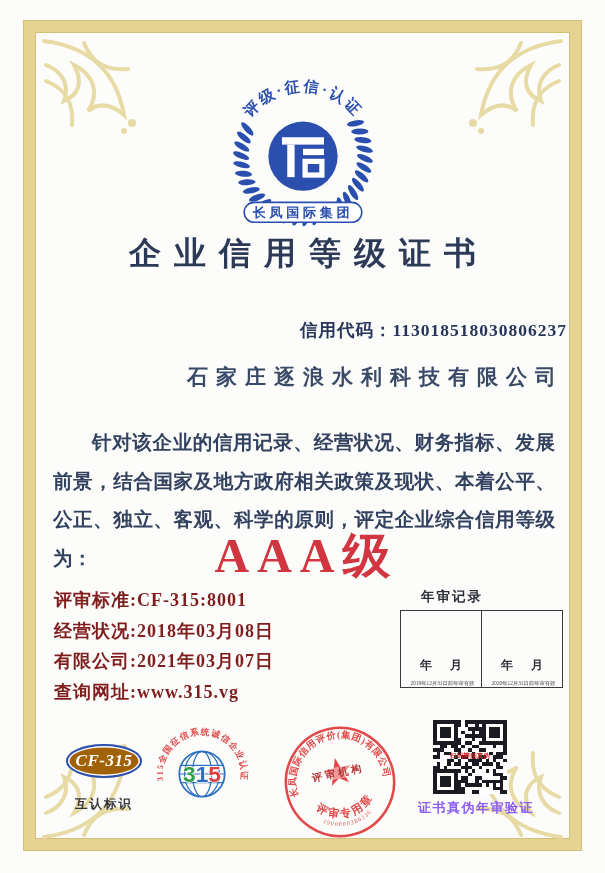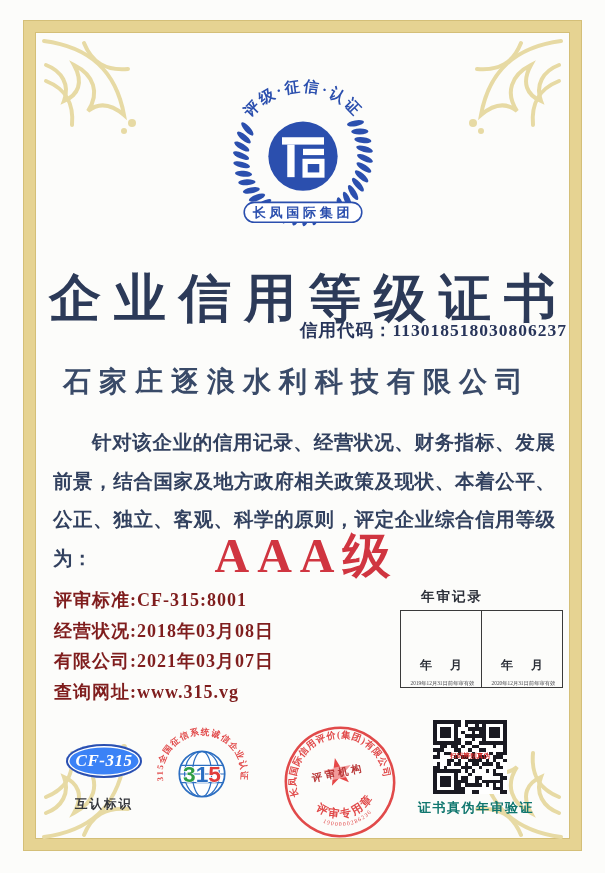--- a/index.html
+++ b/index.html
@@ -6,57 +6,57 @@
   .page{position:relative;width:605px;height:873px;background:#fcfcfa;overflow:hidden;
         font-family:"Liberation Serif","DejaVu Serif",serif;}
   .frame{position:absolute;left:24px;top:21px;right:24px;bottom:23px;
          border:11px solid #e6d392;box-shadow:inset 0 0 0 1px #d4bf78, 0 0 0 1px #d4bf78;}
   .corner{position:absolute;width:106px;height:106px;}
   .corner.tl{left:40px;top:37px;}
   .corner.tr{right:40px;top:37px;transform:scaleX(-1);}
   .corner.bl{left:40px;bottom:32px;transform:scaleY(-1);}
   .corner.br{right:40px;bottom:32px;transform:scale(-1,-1);}
   .emblem{position:absolute;left:198px;top:74px;width:210px;height:158px;}
-  .title{position:absolute;top:264px;left:0;width:605px;text-align:center;
-         font-size:52px;font-weight:bold;color:#2c3a58;letter-spacing:13px;padding-left:13px;box-sizing:border-box;}
+  .title{position:absolute;top:232px;left:0;width:605px;text-align:center;
+         font-size:32px;font-weight:bold;color:#2c3a58;letter-spacing:13px;padding-left:13px;box-sizing:border-box;}
   .credit-code{position:absolute;top:318px;left:0;right:38px;text-align:right;
          font-size:17.5px;font-weight:bold;color:#28355a;letter-spacing:1px;padding-left:36px;}
-  .company{position:absolute;top:363px;left:63px;width:510px;
+  .company{position:absolute;top:363px;left:54px;width:510px;
          font-family:"Liberation Sans","DejaVu Sans",sans-serif;
-         font-size:28px;font-weight:bold;color:#394a68;letter-spacing:8px;white-space:nowrap;}
+         font-size:21px;font-weight:bold;color:#394a68;letter-spacing:8px;white-space:nowrap;text-align:right;}
   .bodytext{position:absolute;top:424px;left:53px;width:502px;
          font-size:19.5px;font-weight:bold;color:#32415f;line-height:38.5px;
          text-indent:2em;text-align:justify;}
   .rating{position:absolute;top:524px;left:0;width:605px;text-align:center;
          font-size:48px;font-weight:bold;color:#d03540;letter-spacing:8px;padding-left:8px;box-sizing:border-box;}
   .details{position:absolute;top:585px;left:54px;}
   .detail-line{font-size:18px;font-weight:bold;color:#7f1d1d;line-height:30.5px;letter-spacing:1px;}
   .annual{position:absolute;left:400px;top:588px;width:163px;}
   .annual-title{font-size:13.5px;font-weight:bold;color:#2b2f38;letter-spacing:2px;margin-left:21px;}
   .annual-box{margin-top:4px;height:76px;border:1.5px solid #3a3a3a;display:flex;}
   .annual-cell{flex:1;position:relative;}
   .annual-cell:first-child{border-right:1.5px solid #3a3a3a;}
   .ym{position:absolute;bottom:13px;left:0;right:0;display:flex;justify-content:center;gap:18px;
       font-size:12px;font-weight:bold;color:#2b2f38;}
   .annual-note{position:absolute;bottom:0px;left:0;right:0;text-align:center;font-size:7px;color:#45454a;
       white-space:nowrap;transform:scale(0.76);transform-origin:center bottom;}
-  .cf315{position:absolute;left:66px;top:744px;width:76px;height:34px;background:#3b82f6;border-radius:50%;
+  .cf315{position:absolute;left:66px;top:744px;width:76px;height:34px;background:#a16207;border-radius:50%;
       box-shadow:inset 0 0 0 2px #2a4fb0, inset 0 0 0 3.5px #ffffff;
       display:flex;align-items:center;justify-content:center;}
   .cf315 span{color:#fff;font-weight:bold;font-style:italic;font-size:17px;letter-spacing:0.5px;}
   .cf-caption{position:absolute;left:56px;top:796px;width:96px;text-align:center;
       font-size:12.5px;font-weight:bold;color:#33353b;letter-spacing:2px;}
   .seal315{position:absolute;left:154px;top:726px;width:96px;height:96px;}
   .sealAssessor{position:absolute;left:281px;top:723px;width:118px;height:118px;transform:rotate(-12deg);}
   .qr-wrap{position:absolute;left:418px;top:720px;width:104px;text-align:center;}
   .qr-box{position:relative;width:74px;height:74px;margin:0 auto;}
   .qr-box svg{width:74px;height:74px;display:block;}
   .qr-overlay{position:absolute;left:0;top:31px;width:74px;text-align:center;
       font-size:7px;color:#cf2525;font-weight:bold;white-space:nowrap;transform:scale(0.95);}
-  .qr-caption{margin-top:5px;font-size:13px;font-weight:bold;color:#0f766e;letter-spacing:1.5px;white-space:nowrap;}
+  .qr-caption{margin-top:5px;font-size:13px;font-weight:bold;color:#8b5cf6;letter-spacing:1.5px;white-space:nowrap;}
 </style>
 </head>
 <body>
 
 <div class="page">
 
   <div class="frame"></div>
 
   <svg class="corner tl" viewBox="0 0 106 106">
     <g fill="none" stroke="#e7daa4" stroke-width="4" stroke-linecap="round">

